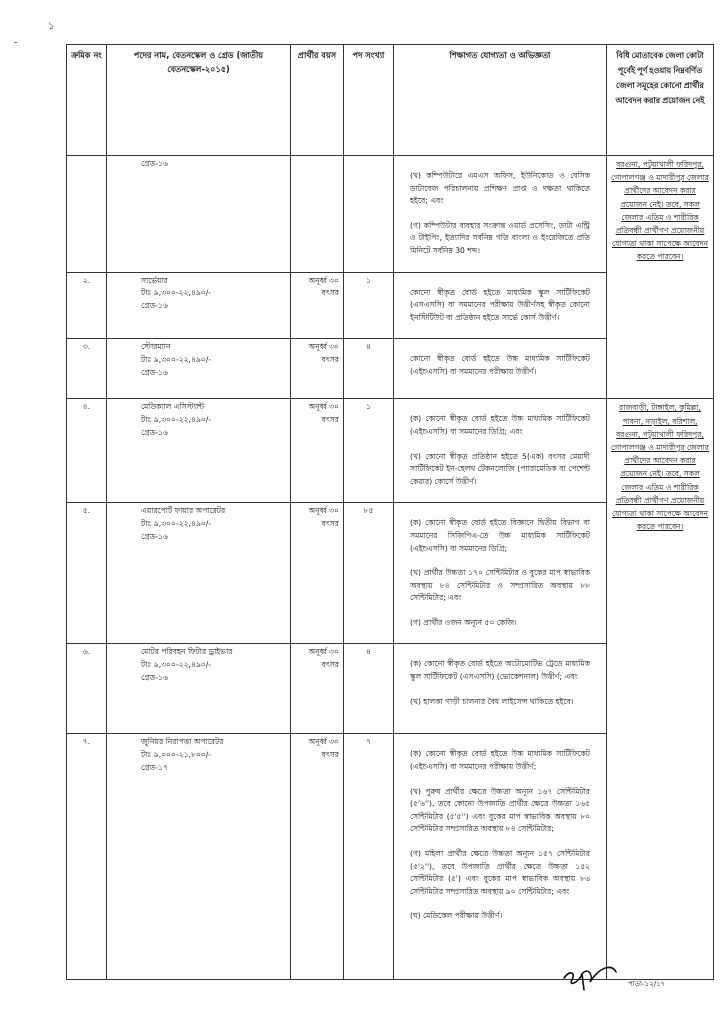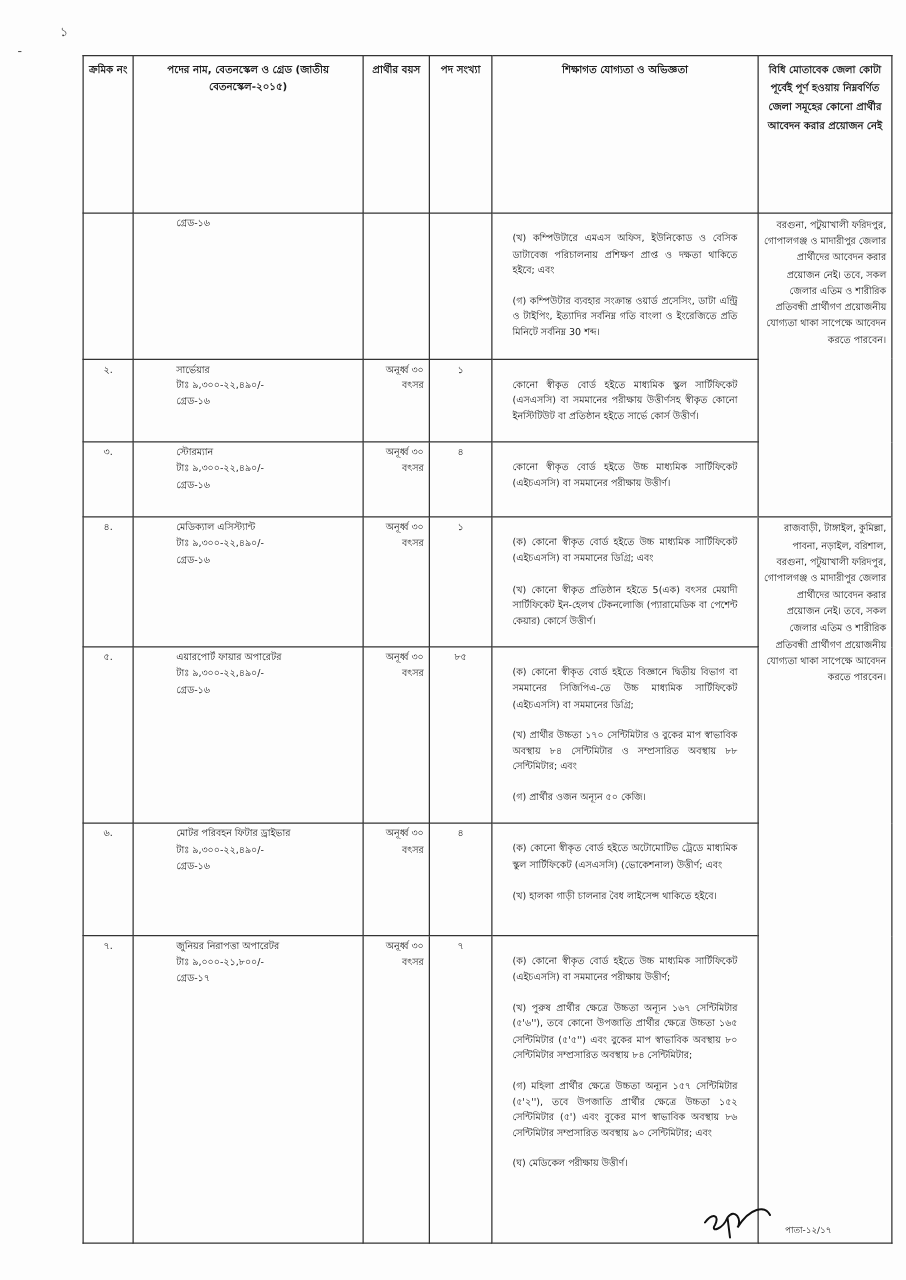--- a/index.html
+++ b/index.html
@@ -12,48 +12,48 @@
   table.main td, table.main th { border:1.2px solid #333; vertical-align:top;
                font-size:7.6px; line-height:12.6px; padding:2px 4px; font-weight:normal; }
   table.main th { font-weight:bold; text-align:center; font-size:8.2px; line-height:14px; padding-top:3px; }
   .c-num { text-align:center; }
   .c-post div { white-space:nowrap;margin-left:30px; }
   .c-age { text-align:right; }
   .c-count { text-align:center; }
   .c-qual { text-align:justify; }
   .c-qual p { margin:12px; }
   .c-dist { text-align:center; border-top:none !important; border-bottom:none !important; }
-  .dist-block { text-align:right; font-size:7.6px; line-height:13.2px; }
+  .dist-block { text-align:center; font-size:7.6px; line-height:13.2px;text-decoration:underline; }
   .footer { position:absolute; top:978px; left:600px; font-size:7px; color:#222;margin-left:28px; }
   .sig { position:absolute; left:560px; top:958px; }
 </style>
 </head>
 <body>
 
 <div class="page">
   <span class="speck" style="left:48px;top:18px;">১</span>
   <span class="speck" style="left:14px;top:36px;">-</span>
 
   <table class="main">
     <colgroup>
       <col style="width:40px">
         <col style="width:184px">
         <col style="width:53px">
       <col style="width:50px">
         <col style="width:213px">
         <col style="width:107px">
     </colgroup>
     <thead>
-      <tr style="height:126px;margin-left:39px;">
+      <tr style="height:111px;margin-left:39px;">
         <th>ক্রমিক নং</th>
         <th>পদের নাম, বেতনস্কেল ও গ্রেড (জাতীয় বেতনস্কেল-২০১৫)</th>
         <th>প্রার্থীর বয়স</th>
         <th>পদ সংখ্যা</th>
         <th>শিক্ষাগত যোগ্যতা ও অভিজ্ঞতা</th>
-        <th style="font-size:8px;line-height:15px;">বিধি মোতাবেক জেলা কোটা পূর্বেই পূর্ণ হওয়ায় নিম্নবর্ণিত জেলা সমূহের কোনো প্রার্থীর আবেদন করার প্রয়োজন নেই</th>
+        <th style="font-size:8px;line-height:15px;font-family:Liberation Serif, serif;">বিধি মোতাবেক জেলা কোটা পূর্বেই পূর্ণ হওয়ায় নিম্নবর্ণিত জেলা সমূহের কোনো প্রার্থীর আবেদন করার প্রয়োজন নেই</th>
       </tr>
     </thead>
     <tbody>
 
       <tr style="height:110px;">
         <td class="c-num"></td>
         <td class="c-post">
           <div>গ্রেড-১৬</div>
         </td>
         <td class="c-age"></td>

